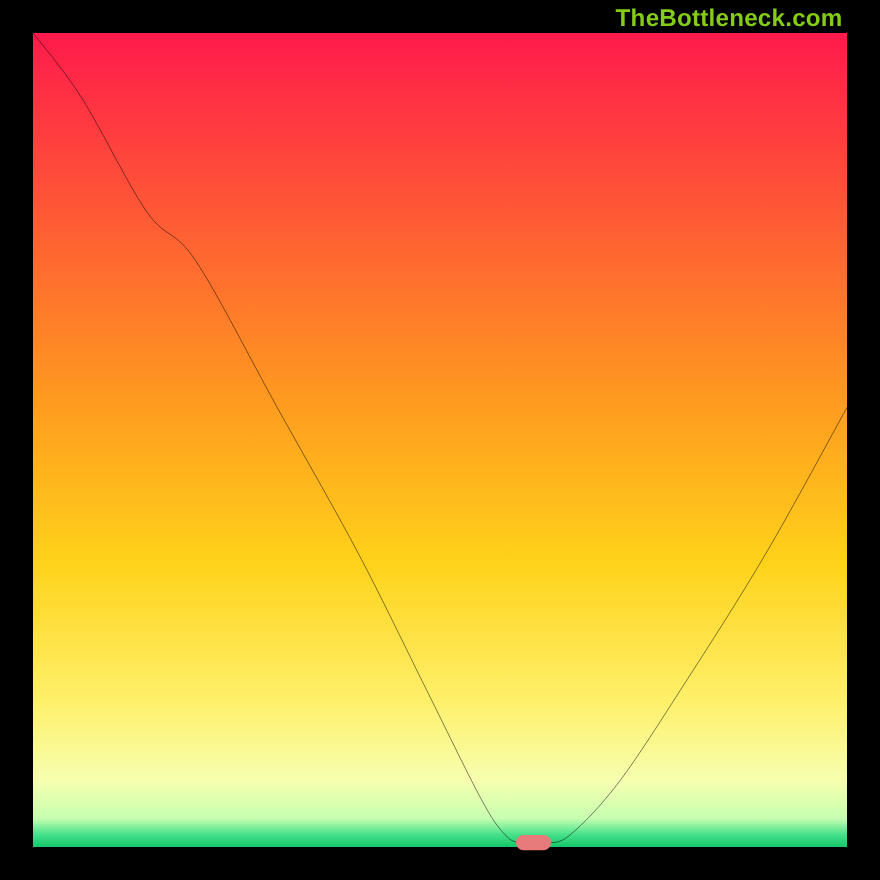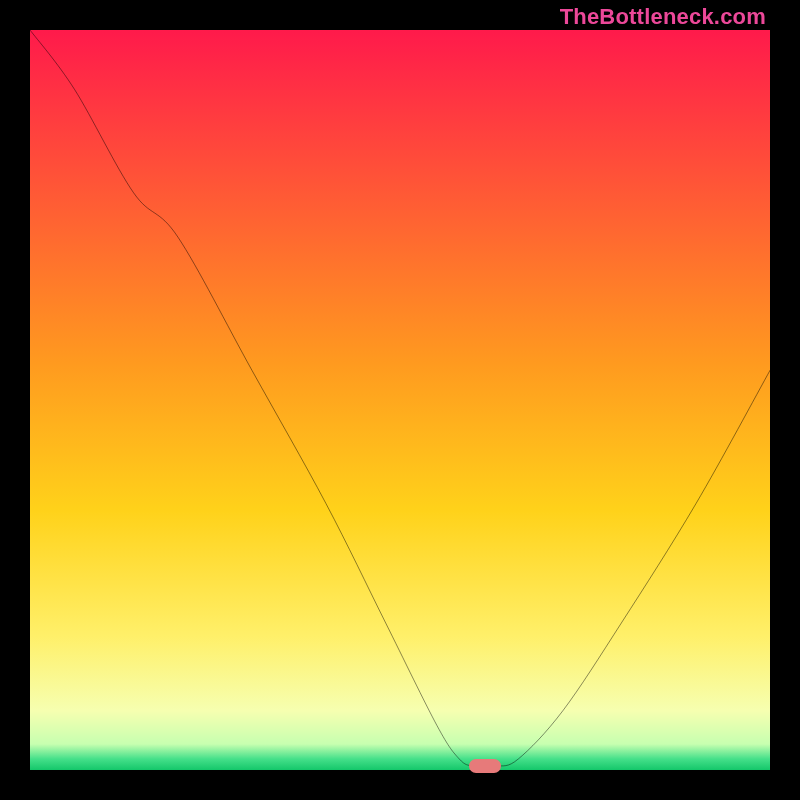--- a/index.html
+++ b/index.html
@@ -32,21 +32,21 @@
     inset: 0;
     width: 100%;
     height: 100%;
   }
   .attribution {
     position: absolute;
     top: 4px;
     right: 34px;
     font-size: 22px;
     font-weight: 600;
-    color: #ec4899;
+    color: #84cc16;
     letter-spacing: 0.2px;
     margin-left: 28px;
   }
   .marker {
     position: absolute;
     width: 32px;
     height: 14px;
     border-radius: 7px;
     transform: translate(-50%, -50%);
   }

